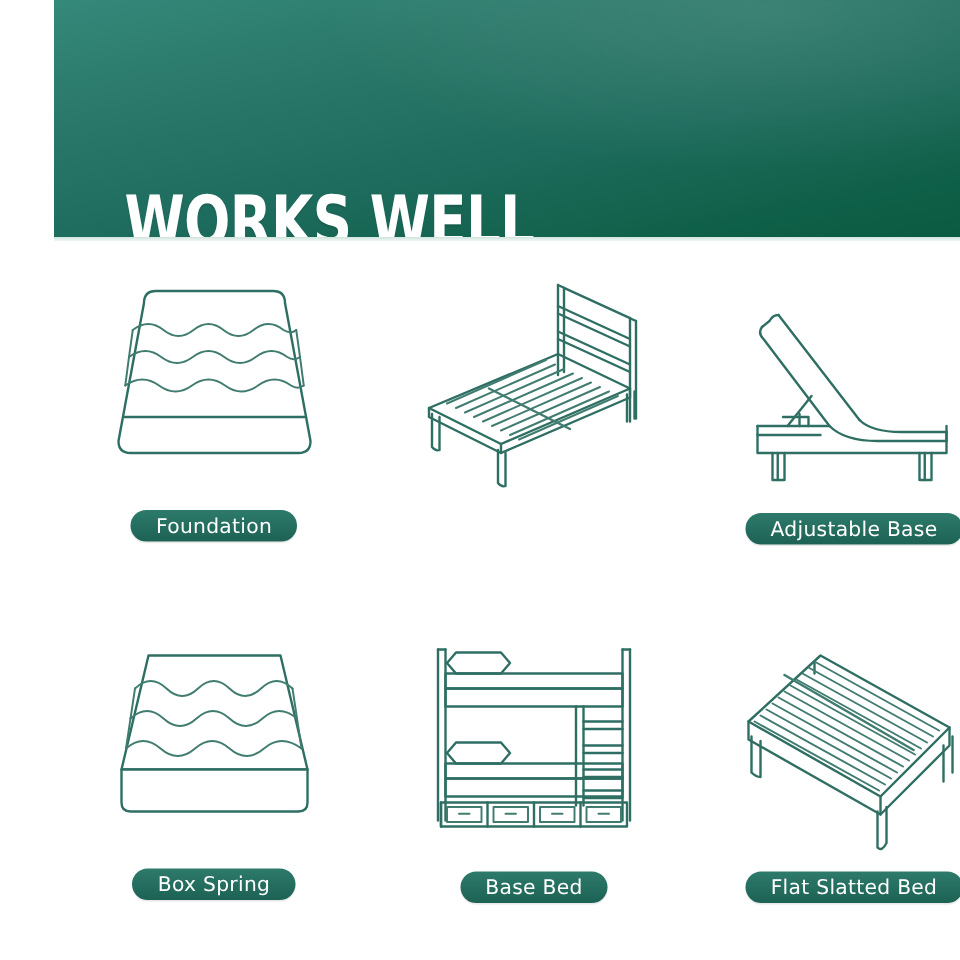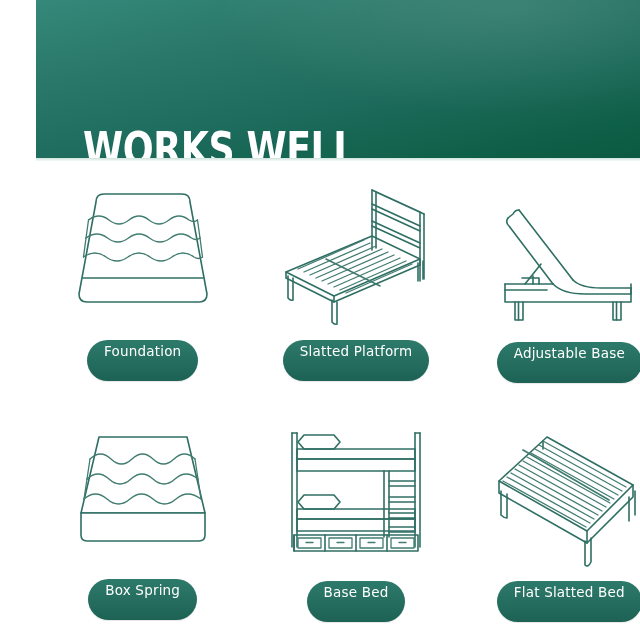--- a/index.html
+++ b/index.html
@@ -85,21 +85,21 @@
     height: 160px;
     margin-top: 14px;
     display: block;
   }
   .card.row2 .art { margin-top: 18px; }
   .pill {
     margin-top: 4px;
     background: linear-gradient(to bottom, #2d7a6b, #1d6254);
     color: #ffffff;
     border-radius: 999px;
-    padding: 3px 17px 22px 17px;
+    padding: 3px 17px 2px 17px;
     font-family: "DejaVu Sans", "Liberation Sans", sans-serif;
     font-size: 13.5px;
     letter-spacing: 0.2px;
     white-space: nowrap;
     box-shadow: 0 1px 1px rgba(0,0,0,0.10);
     text-align: right;
   }
   .card.row2 .pill { margin-top: 2px; }
 
   
@@ -185,21 +185,20 @@
           <path d="M114 73 L48 102"></path>
           <path d="M120 76 L54 105"></path>
           <path d="M126 79 L60 108"></path>
           <path d="M132 82 L66 111"></path>
           <path d="M138 85 L72 114"></path>
           <path d="M144 88 L78 117"></path>
 
           <path d="M58 83 L112 110" stroke-width="1.6"></path>
         </g>
       </svg>
-      <div class="pill">Slatted Platform</div>
     </div>
 
     <div class="card row2">
       <svg class="art" viewBox="0 0 176 160">
         <g class="ln">
 
           <path d="M27 38 Q24 42 28 46 L72 104"></path>
           <path d="M38 30 Q34 30 32 34 L27 38"></path>
           <path d="M38 30 L92 100"></path>
 

